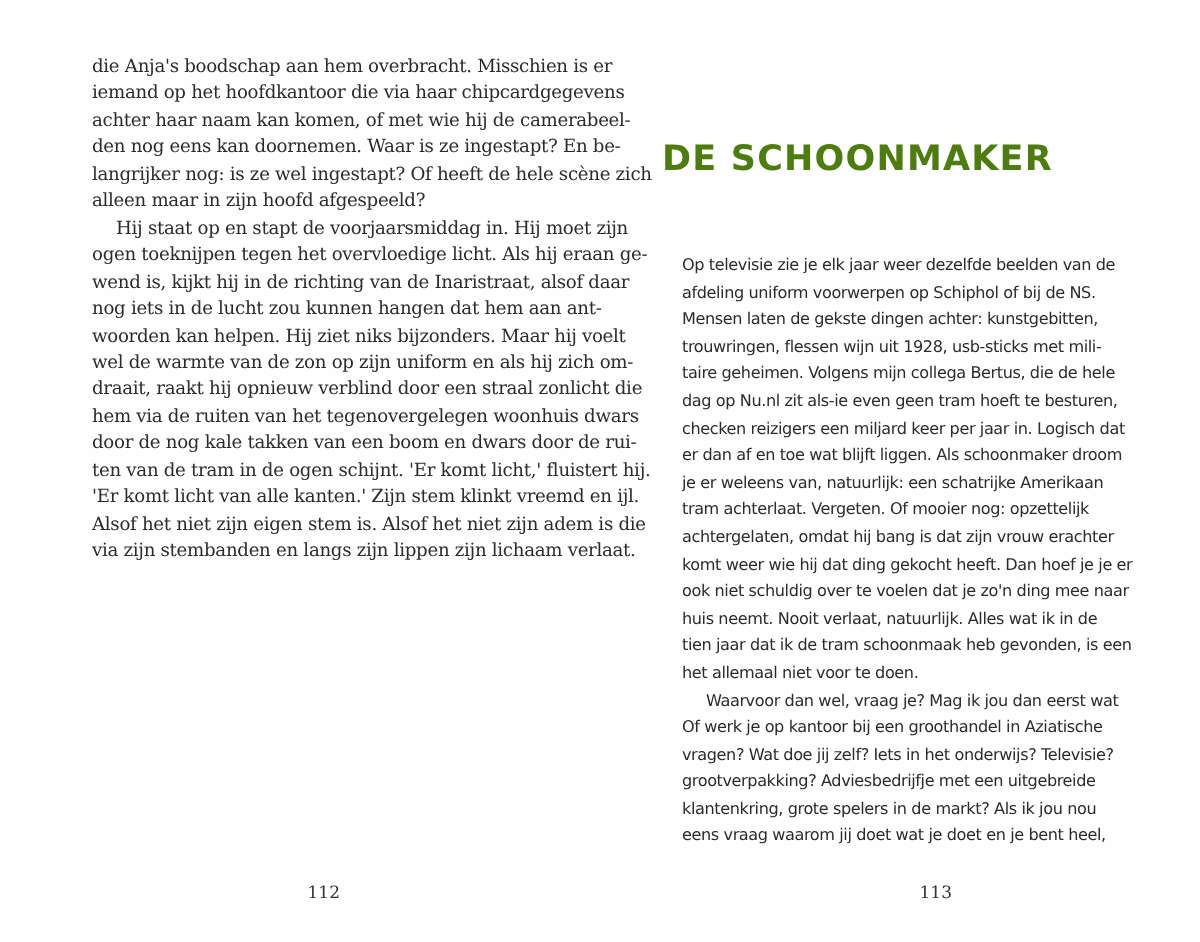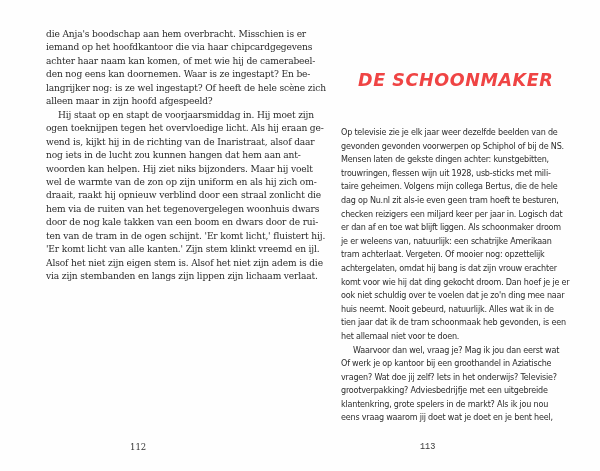--- a/index.html
+++ b/index.html
@@ -11,42 +11,41 @@
   .page-left { left: 0; width: 300px; }
   .page-right { left: 300px; width: 300px; }
 
   .left-body {
     position: absolute; left: 46px; top: 28px; width: 213px;
     font-family: "DejaVu Serif", "Liberation Serif", serif;
     font-size: 9.1px; line-height: 13.45px; letter-spacing: -0.15px;
     color: #2b2b2b;
   }
   .right-heading {
-    position: absolute; left: 58px; top: 70px;
+    position: absolute; left: 31px; top: 70px;
     font-family: "DejaVu Sans", "Liberation Sans", sans-serif;
-    font-weight: bold; font-size: 17.5px; letter-spacing: 0.6px; color: #ef4444;
+    font-weight: bold; font-size: 17.5px; letter-spacing: 0.6px; color: #4d7c0f;
     margin: 0;
-    font-style: italic;
   }
   .right-body {
     position: absolute; left: 41px; top: 126px; width: 201px;
     font-family: "DejaVu Sans", "Liberation Sans", sans-serif;
     font-size: 8.05px; line-height: 13.6px; letter-spacing: -0.2px;
     color: #2b2b2b;
   }
   .line { display: block; white-space: nowrap; text-align: justify; text-align-last: justify; }
   .line.last { text-align-last: left; }
   .line.indent { padding-left: 12px; }
 
   .page-number {
-    position: absolute; top: 442px; width: 40px; text-align: left;
+    position: absolute; top: 442px; width: 40px; text-align: right;
     font-family: "DejaVu Serif", "Liberation Serif", serif; font-size: 8.5px; color: #333;
   }
   .pn-left { left: 130px; }
-  .pn-right { left: 120px; font-family: Liberation Mono, monospace; }
+  .pn-right { left: 136px; }
 </style>
 </head>
 <body>
 
 <div class="page page-left">
   <div class="left-body" id="left-body">
       <span class="line">die Anja's boodschap aan hem overbracht. Misschien is er</span>
       <span class="line">iemand op het hoofdkantoor die via haar chipcardgegevens</span>
       <span class="line">achter haar naam kan komen, of met wie hij de camerabeel-</span>
       <span class="line">den nog eens kan doornemen. Waar is ze ingestapt? En be-</span>
@@ -66,33 +65,33 @@
       <span class="line">Alsof het niet zijn eigen stem is. Alsof het niet zijn adem is die</span>
       <span class="line last">via zijn stembanden en langs zijn lippen zijn lichaam verlaat.</span>
     </div>
   <div class="page-number pn-left">112</div>
 </div>
 
 <div class="page page-right">
   <h1 class="right-heading">DE SCHOONMAKER</h1>
   <div class="right-body" id="right-body">
       <span class="line">Op televisie zie je elk jaar weer dezelfde beelden van de</span>
-      <span class="line">gevonden gevonden voorwerpen op Schiphol of bij de NS.</span>
+      <span class="line">afdeling uniform voorwerpen op Schiphol of bij de NS.</span>
       <span class="line">Mensen laten de gekste dingen achter: kunstgebitten,</span>
       <span class="line">trouwringen, flessen wijn uit 1928, usb-sticks met mili-</span>
       <span class="line">taire geheimen. Volgens mijn collega Bertus, die de hele</span>
       <span class="line">dag op Nu.nl zit als-ie even geen tram hoeft te besturen,</span>
       <span class="line">checken reizigers een miljard keer per jaar in. Logisch dat</span>
       <span class="line">er dan af en toe wat blijft liggen. Als schoonmaker droom</span>
       <span class="line">je er weleens van, natuurlijk: een schatrijke Amerikaan</span>
       <span class="line">tram achterlaat. Vergeten. Of mooier nog: opzettelijk</span>
       <span class="line">achtergelaten, omdat hij bang is dat zijn vrouw erachter</span>
-      <span class="line">komt voor wie hij dat ding gekocht droom. Dan hoef je je er</span>
+      <span class="line">komt weer wie hij dat ding gekocht heeft. Dan hoef je je er</span>
       <span class="line">ook niet schuldig over te voelen dat je zo'n ding mee naar</span>
-      <span class="line">huis neemt. Nooit gebeurd, natuurlijk. Alles wat ik in de</span>
+      <span class="line">huis neemt. Nooit verlaat, natuurlijk. Alles wat ik in de</span>
       <span class="line">tien jaar dat ik de tram schoonmaak heb gevonden, is een</span>
       <span class="line last">het allemaal niet voor te doen.</span>
       <span class="line indent">Waarvoor dan wel, vraag je? Mag ik jou dan eerst wat</span>
       <span class="line">Of werk je op kantoor bij een groothandel in Aziatische</span>
       <span class="line">vragen? Wat doe jij zelf? Iets in het onderwijs? Televisie?</span>
       <span class="line">grootverpakking? Adviesbedrijfje met een uitgebreide</span>
       <span class="line">klantenkring, grote spelers in de markt? Als ik jou nou</span>
       <span class="line">eens vraag waarom jij doet wat je doet en je bent heel,</span>
     </div>
   <div class="page-number pn-right">113</div>

